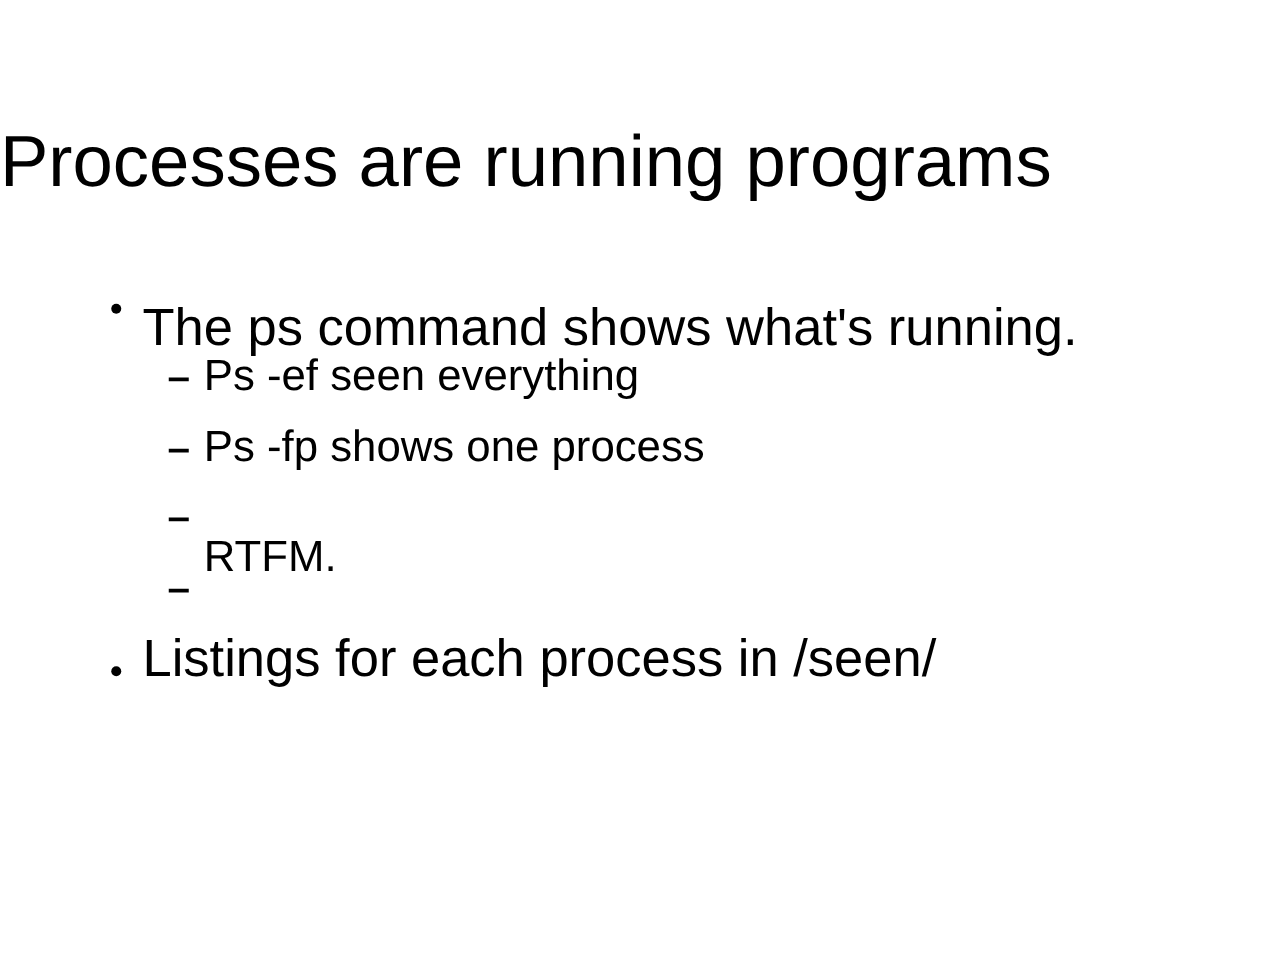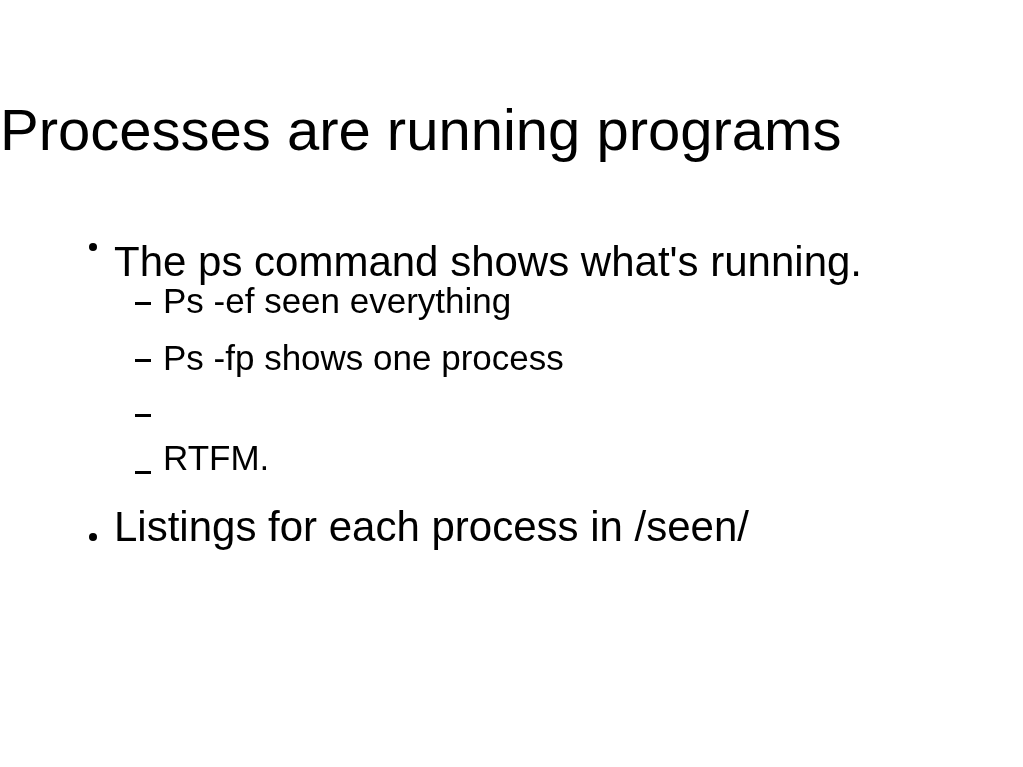--- a/index.html
+++ b/index.html
@@ -43,21 +43,21 @@
     position: absolute;
     left: 163px;
     margin: 0;
     font-size: 35px;
     line-height: 1;
     white-space: nowrap;
   }
   .sub-text.s1 { top: 283px; }
   .sub-text.s2 { top: 340px; }
   .sub-text.s3 { top: 395px; }
-  .sub-text.s4 { top: 440px; }
+  .sub-text.s4 { top: 428px; }
   .dot {
     position: absolute;
     left: 89px;
     width: 8px;
     height: 8px;
     border-radius: 50%;
     background: #000000;
   }
   .dot.d1 { top: 243px; }
   .dot.d2 { top: 533px; }

